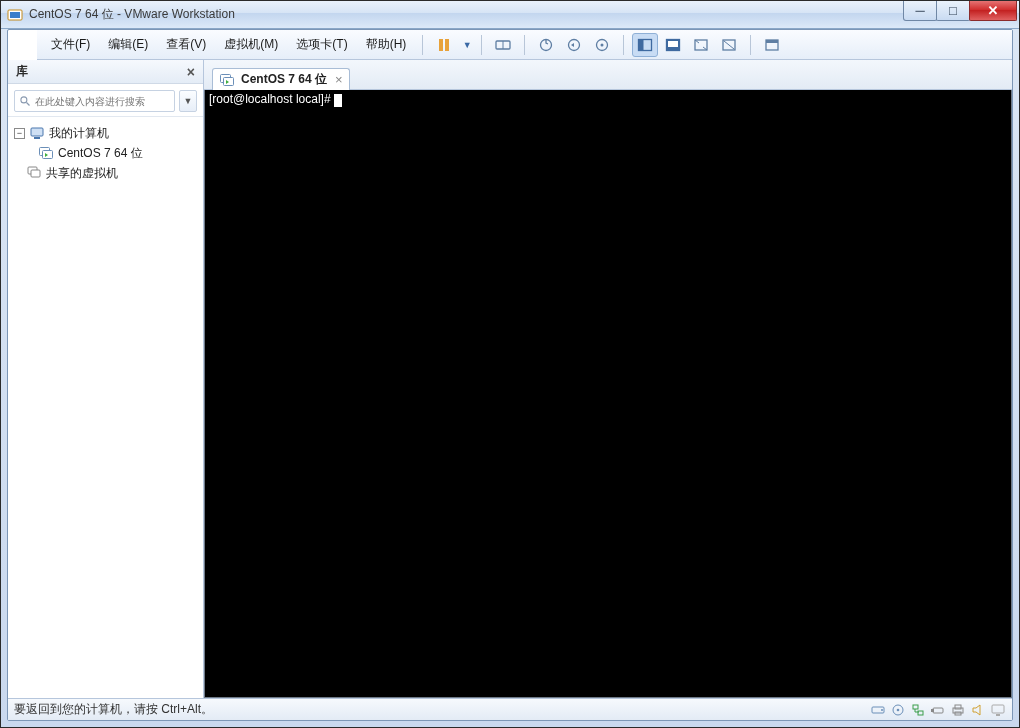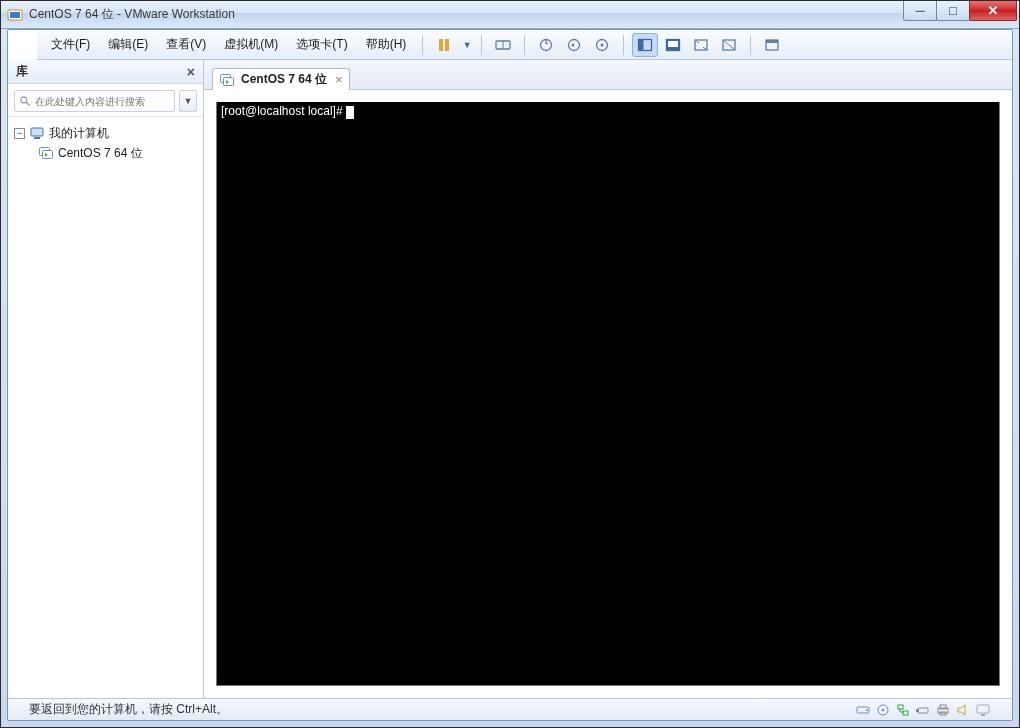--- a/index.html
+++ b/index.html
@@ -42,24 +42,24 @@
 .tree-row.indent1 { padding-left:28px;}
 .tree-row.indent0b { padding-left:16px;}
 .expander { width:11px; height:11px; border:1px solid #8a8a8a; display:flex; align-items:center; justify-content:center; font-size:9px; line-height:1; color:#333; background:#fff;}
 .tree-icon { width:16px; height:16px; display:flex; align-items:center; justify-content:center;}
 
 .main { flex:1; background:#fff; display:flex; flex-direction:column; min-width:0;}
 .tabbar { height:30px; background:linear-gradient(to bottom,#f3f7fc,#e3ebf5); border-bottom:1px solid #b6c6dc; display:flex; align-items:flex-end; padding:0 6px 0 8px;}
 .tab { height:22px; border:1px solid #a9bdd6; border-bottom:none; border-radius:3px 3px 0 0; background:#fff; display:flex; align-items:center; padding:0 6px 0 6px; gap:6px; color:#333; margin-bottom:-1px;}
 .tab .close-x { font-size:13px; color:#888; margin-left:2px; cursor:pointer;}
 .tab-label { font-weight:bold; color:#222;}
-.terminal { flex:1; background:#000; color:#fff; font-family:"Courier New",monospace; font-size:13px; padding:2px 4px; white-space:pre; overflow:hidden; border:1px solid #6f7a88; border-top:none; margin:12px; }
+.terminal { flex:1; background:#000; color:#fff; font-family:"Courier New",monospace; font-size:13px; padding:2px 4px; white-space:pre; overflow:hidden; border:1px solid #6f7a88; border-top:none; margin:0; }
 .cursor { display:inline-block; width:8px; height:13px; background:#fff; vertical-align:text-bottom;}
 
-.statusbar { height:22px; background:linear-gradient(to bottom,#f6f9fd,#e3ebf5); border-top:1px solid #b6c6dc; display:flex; align-items:center; padding:0 21px; color:#333;}
+.statusbar { height:22px; background:linear-gradient(to bottom,#f6f9fd,#e3ebf5); border-top:1px solid #b6c6dc; display:flex; align-items:center; padding:0 6px; color:#333;}
 .status-icons { margin-left:auto; display:flex; gap:4px;}
 .status-icons .sic { width:16px; height:16px; display:flex; align-items:center; justify-content:center; color:#5a7aa0;}
 
 svg { display:block; }
 </style>
 </head>
 <body>
 
 <div class="window-outer">
 
@@ -204,20 +204,29 @@
           <div class="tree-row indent1">
             <span class="tree-icon">
               <svg viewBox="0 0 16 16">
                   <rect x="1.5" y="2.5" width="10" height="8" rx="1" fill="#fff" stroke="#6b8fb8"></rect>
                   <rect x="4.5" y="5.5" width="10" height="8" rx="1" fill="#fff" stroke="#6b8fb8"></rect>
                   <path d="M7 8l3 2-3 2z" fill="#3fae3f"></path>
                 </svg>
             </span>
             <span>CentOS 7 64 位</span>
           </div>
+          <div class="tree-row indent0b">
+            <span class="tree-icon">
+              <svg viewBox="0 0 16 16">
+                  <rect x="2" y="2" width="9" height="7" rx="1" fill="#fff" stroke="#888"></rect>
+                  <rect x="5" y="5" width="9" height="7" rx="1" fill="#fff" stroke="#888"></rect>
+                </svg>
+            </span>
+            <span>共享的虚拟机</span>
+          </div>
         </div>
       </div>
 
       <div class="main">
         <div class="tabbar">
           <div class="tab">
             <span class="tree-icon">
               <svg viewBox="0 0 16 16">
                   <rect x="1.5" y="2.5" width="10" height="8" rx="1" fill="#fff" stroke="#6b8fb8"></rect>
                   <rect x="4.5" y="5.5" width="10" height="8" rx="1" fill="#fff" stroke="#6b8fb8"></rect>

